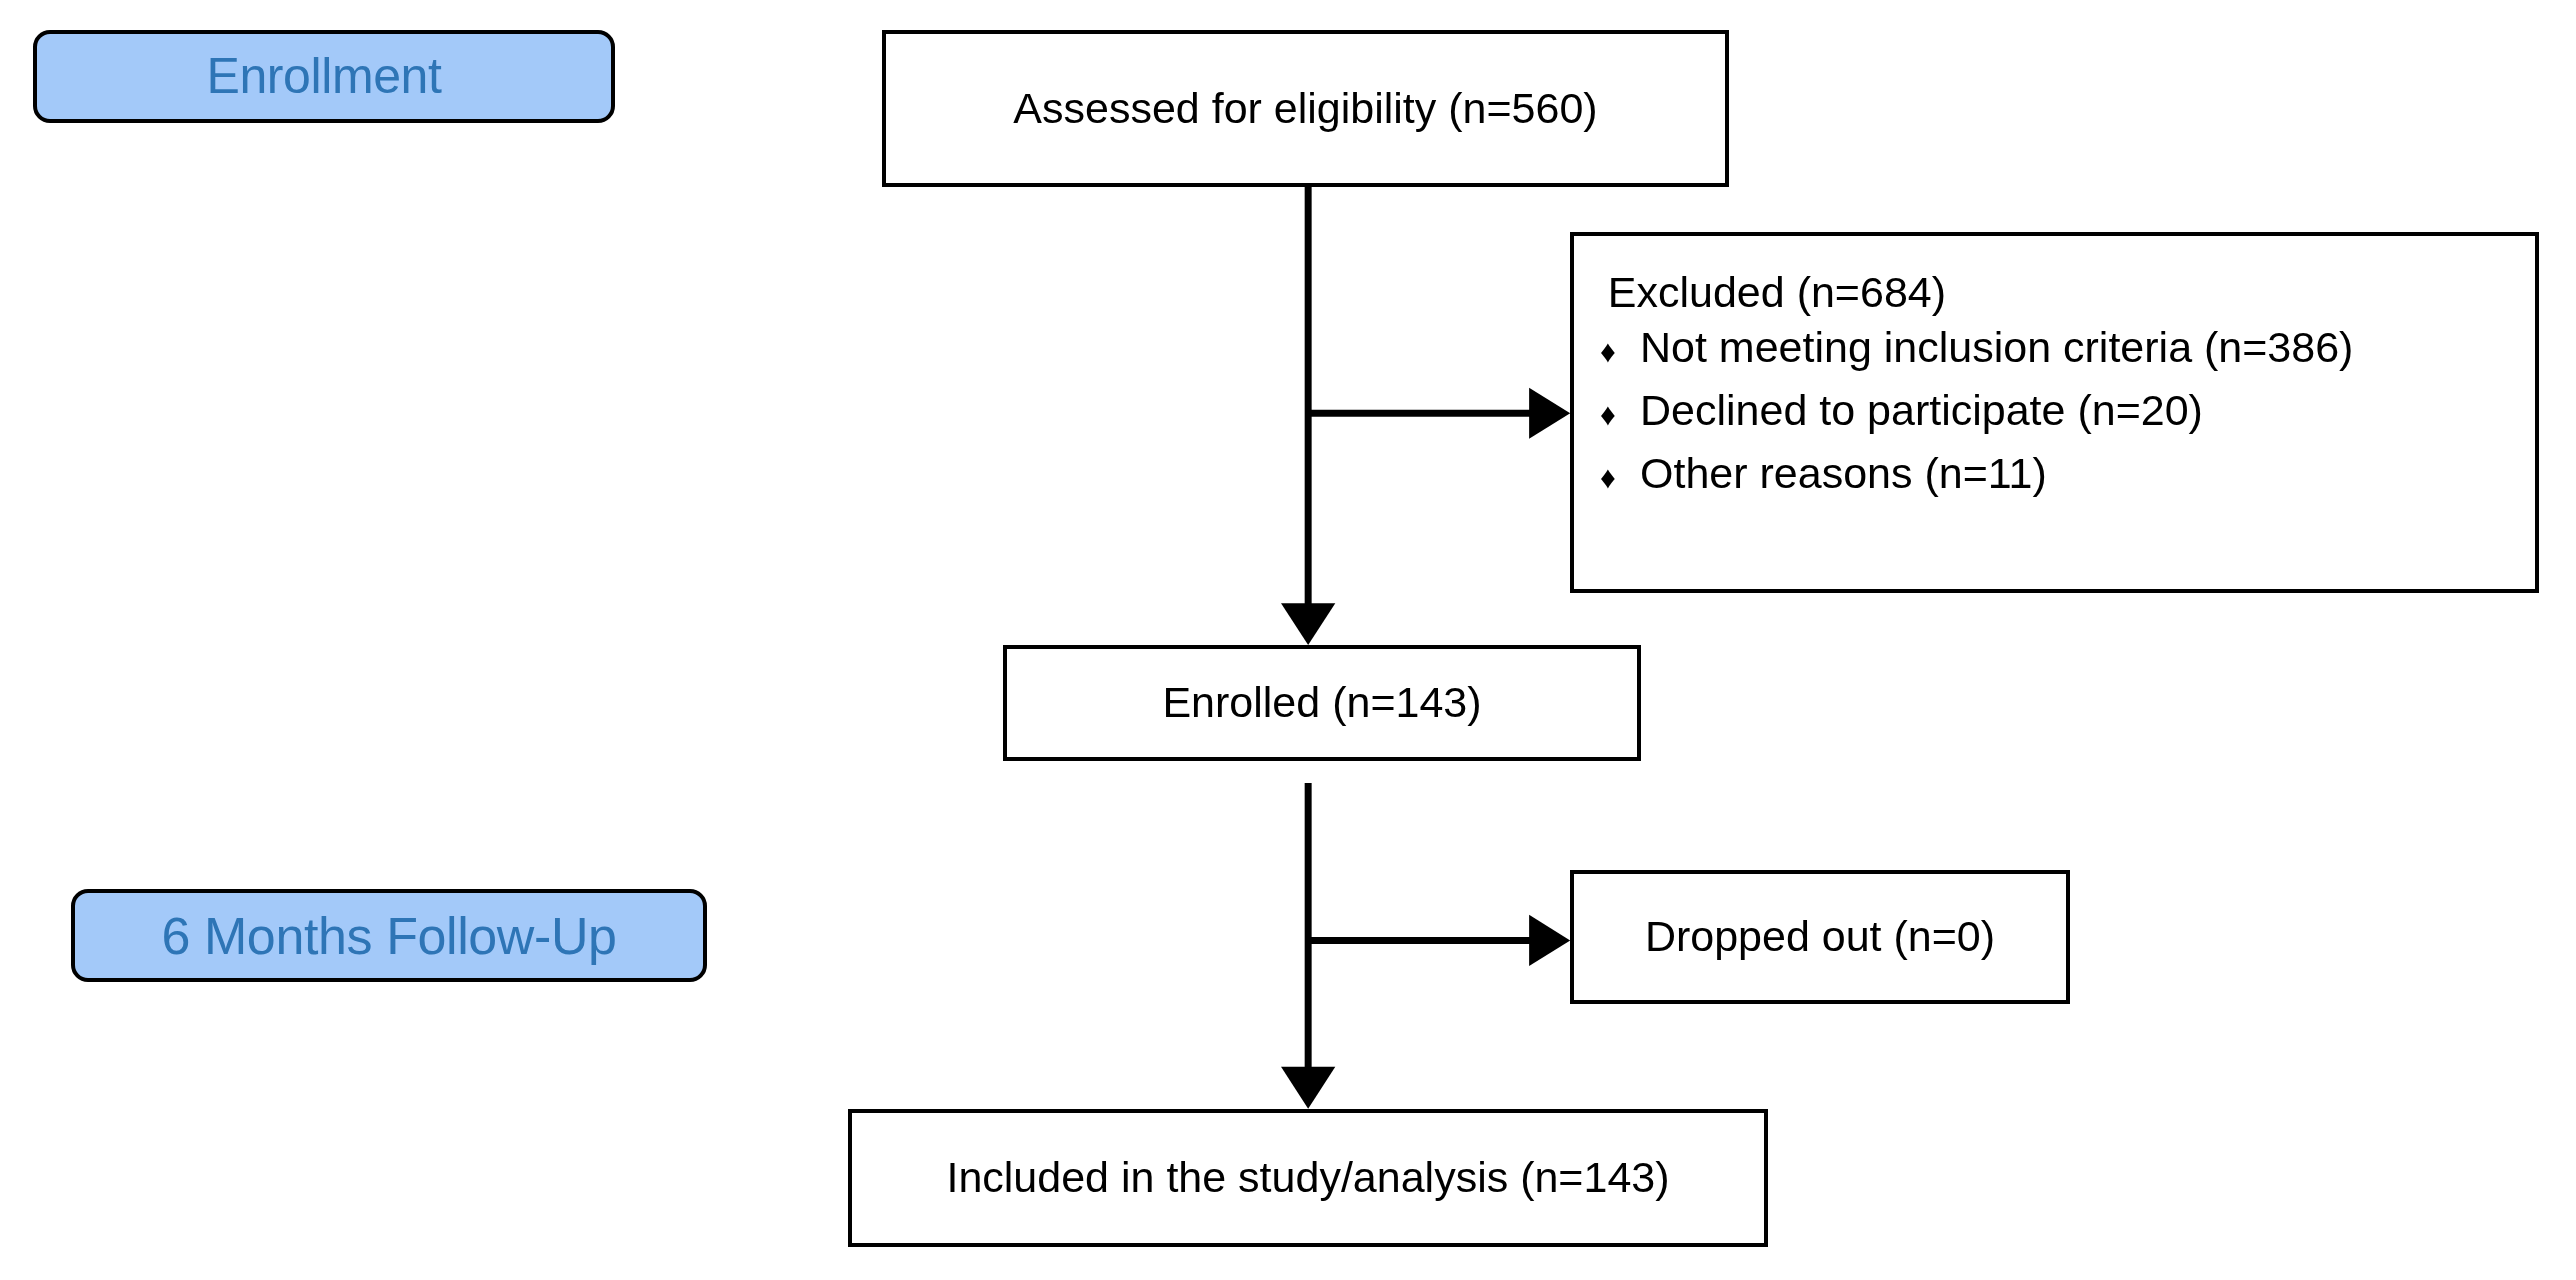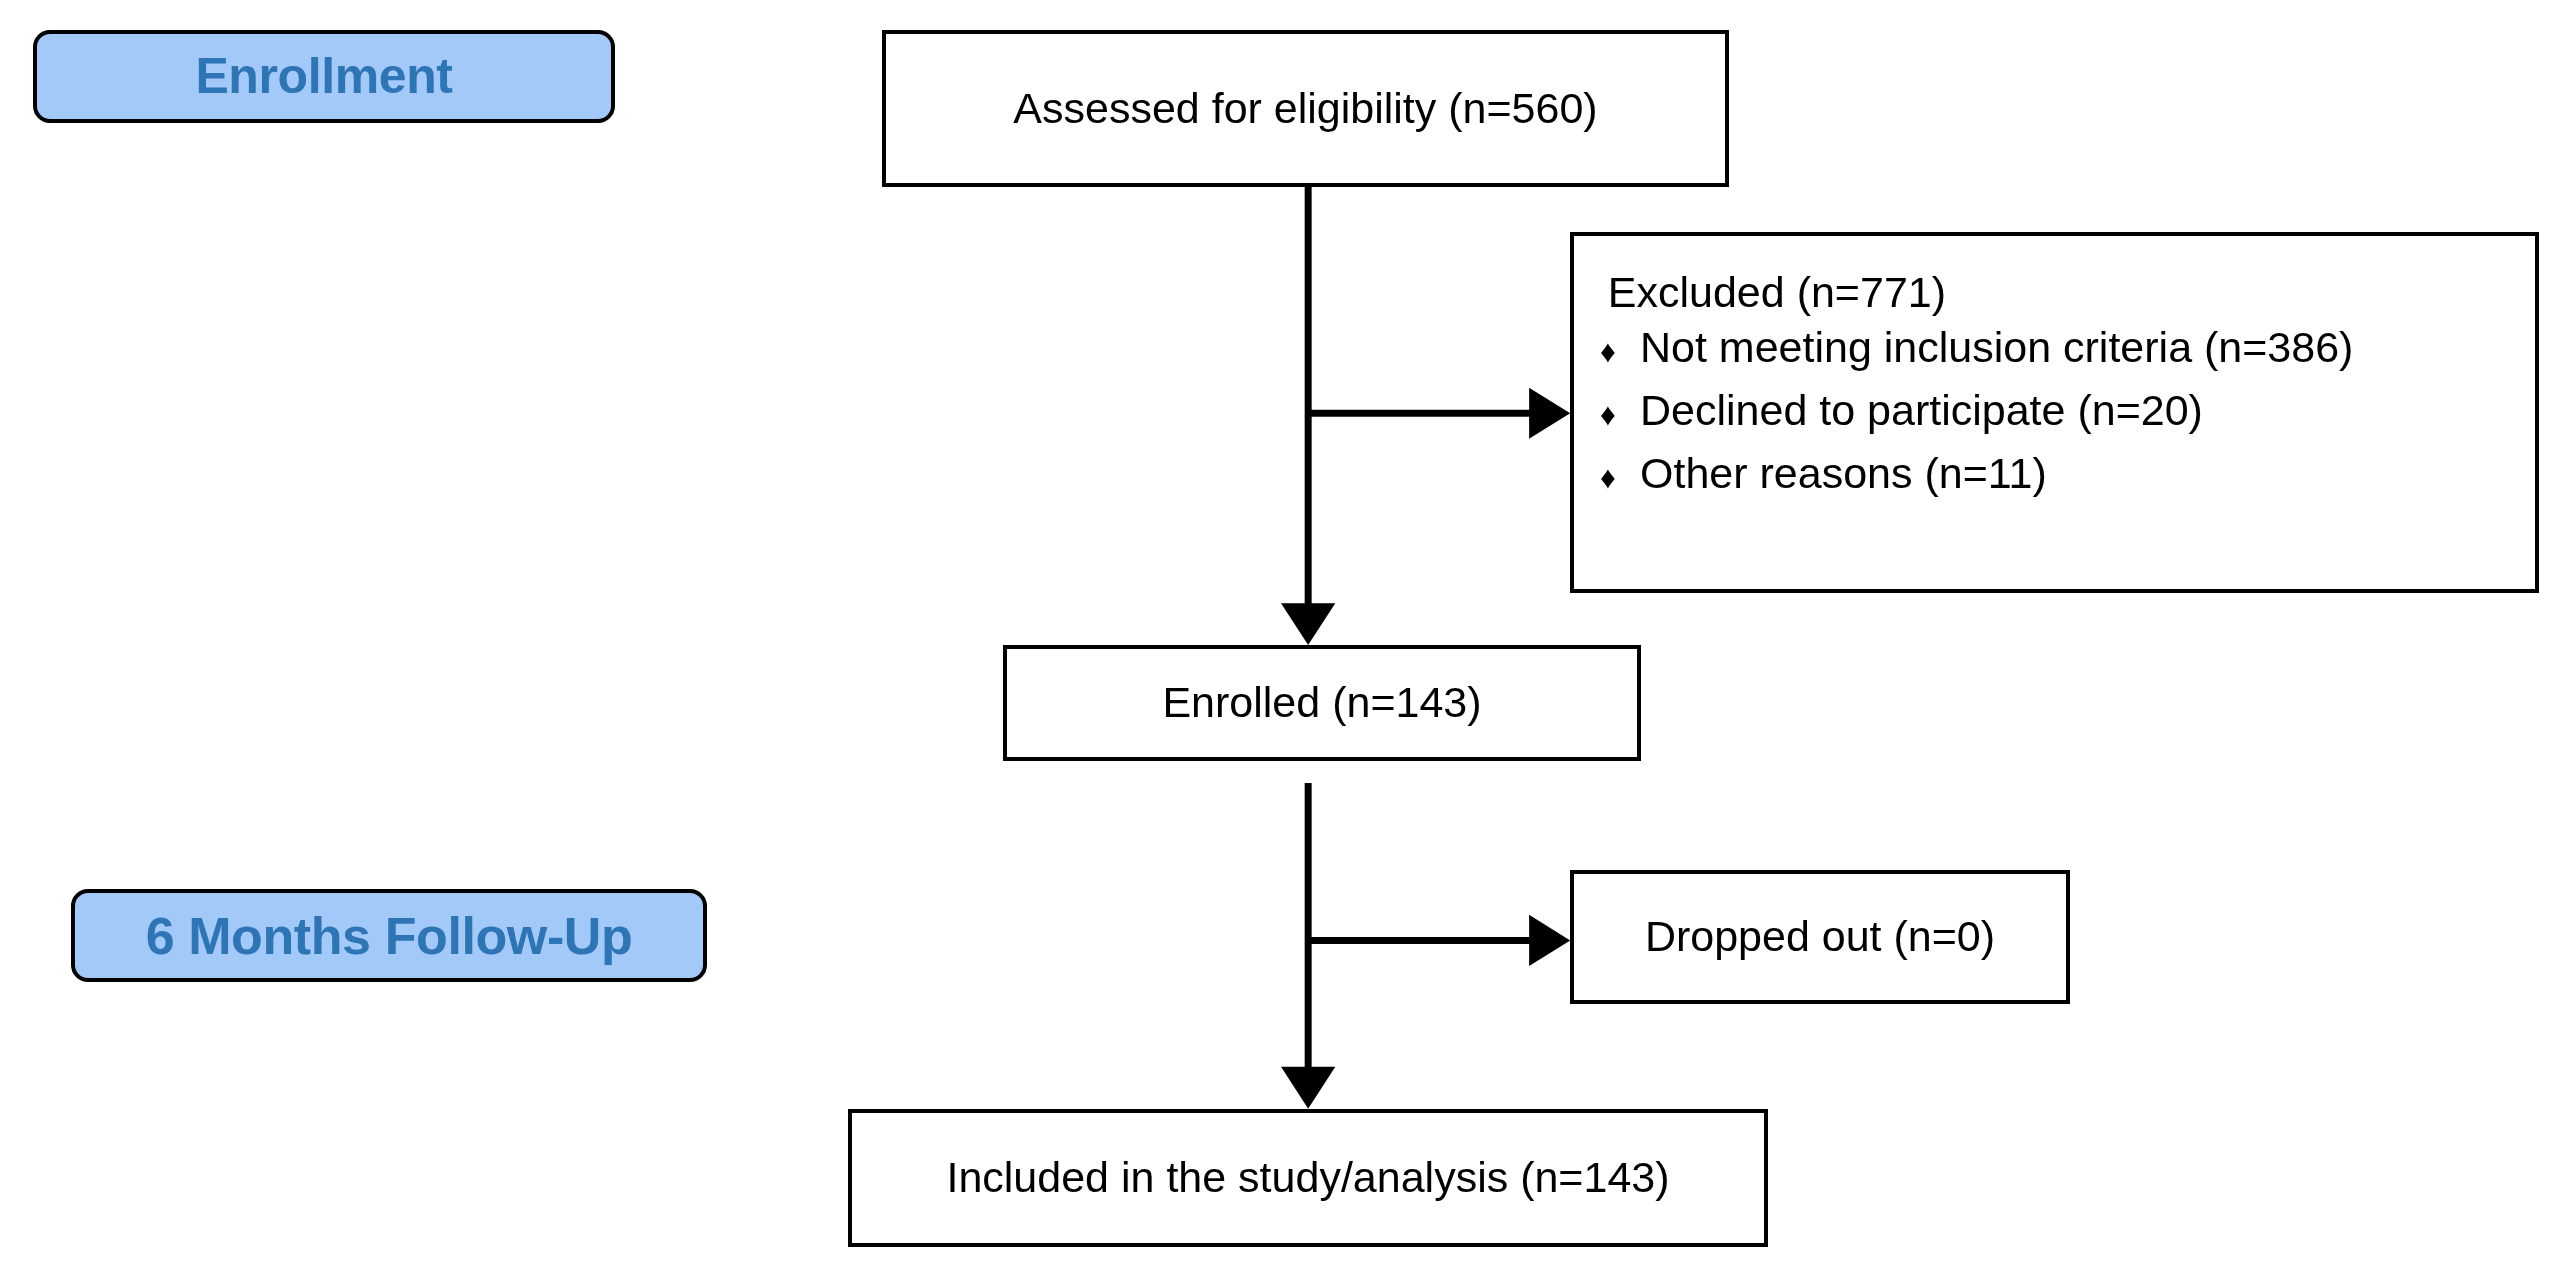--- a/index.html
+++ b/index.html
@@ -30,21 +30,21 @@
   .stage-badge {
     position: absolute;
     box-sizing: border-box;
     background: #A3C9F9;
     border: 4.7px solid #000000;
     border-radius: 17px;
     display: flex;
     align-items: center;
     justify-content: center;
     color: #2E75B6;
-    font-weight: bold;
+    font-weight: normal;
     letter-spacing: -0.4px;
     white-space: nowrap;
   }
   #badge-enrollment {
     left: 33px;
     top: 29.5px;
     width: 582px;
     height: 93px;
     font-size: 50px;
   }
@@ -171,21 +171,21 @@
 
   <div class="stage-badge" id="badge-followup">
     <span>6 Months Follow-Up</span>
   </div>
 
   <div class="flow-box centered" id="box-assessed">
     <span class="box-text">Assessed for eligibility (n=560)</span>
   </div>
 
   <div class="flow-box" id="box-excluded">
-    <div class="excluded-heading">Excluded (n=771)</div>
+    <div class="excluded-heading">Excluded (n=684)</div>
     <ul class="excluded-list">
       <li>
         <span class="bullet-diamond">♦</span>
         <span class="bullet-text">Not meeting inclusion criteria (n=386)</span>
       </li>
       <li>
         <span class="bullet-diamond">♦</span>
         <span class="bullet-text">Declined to participate (n=20)</span>
       </li>
       <li>

